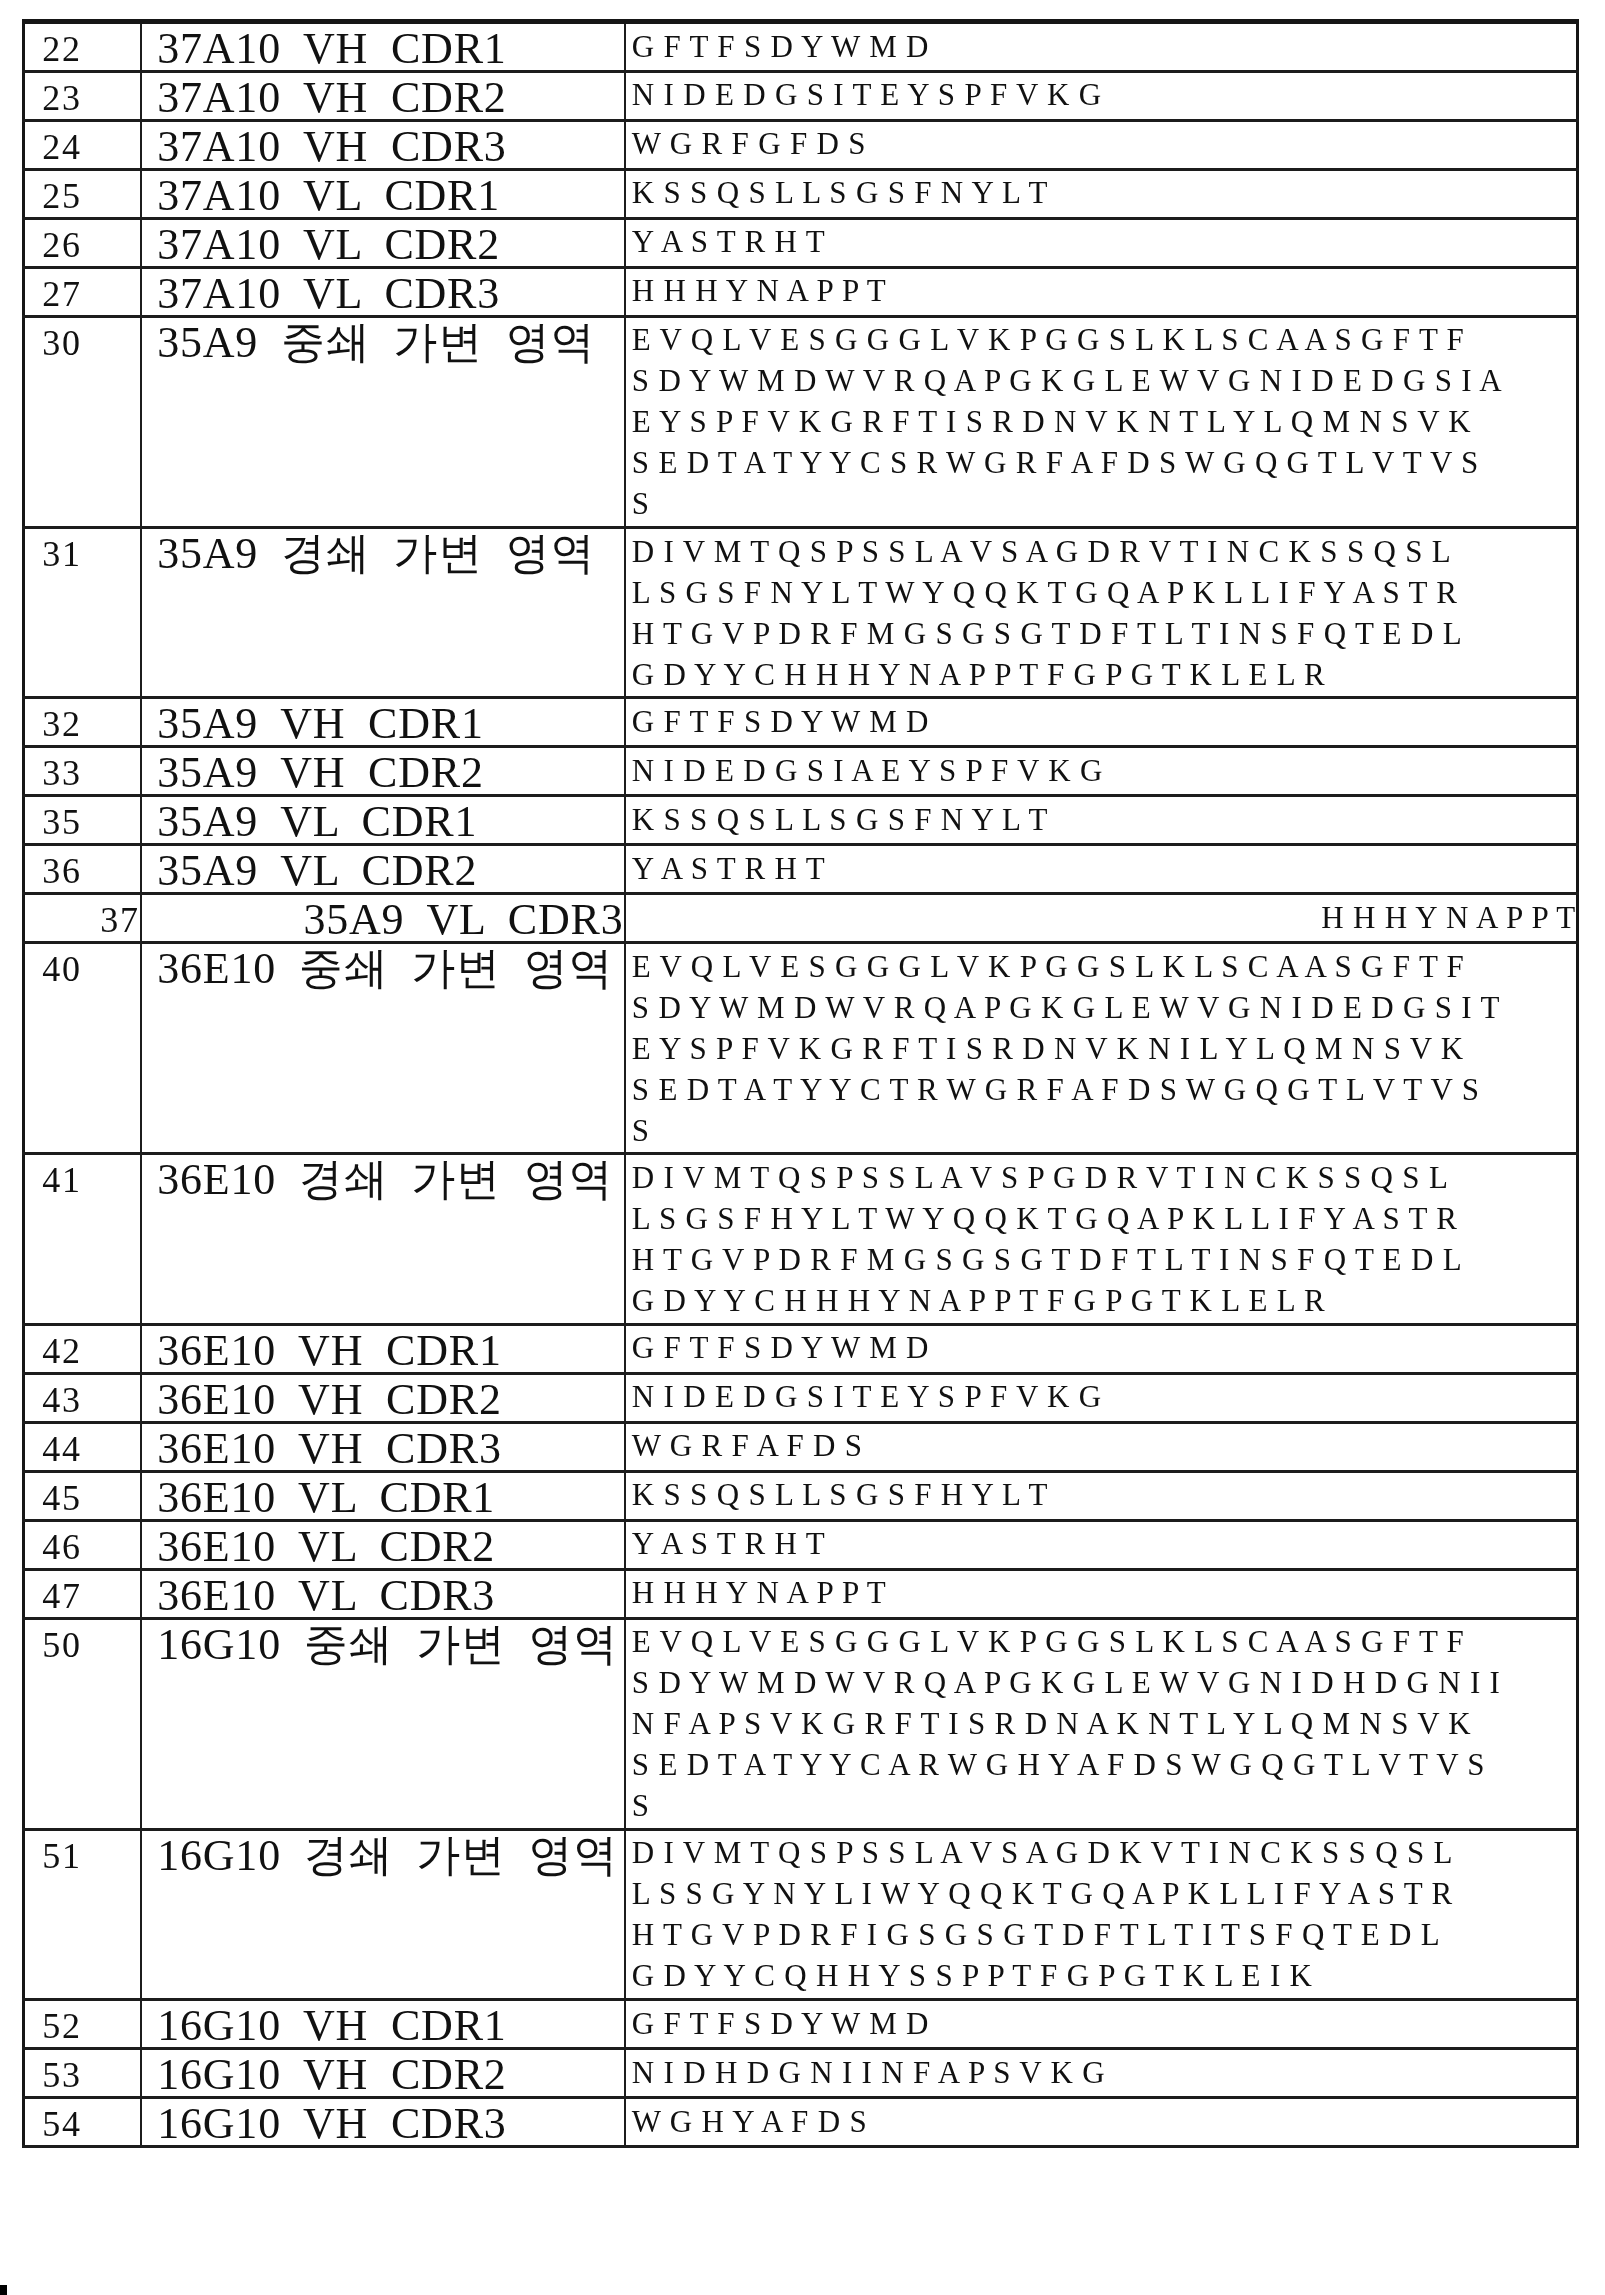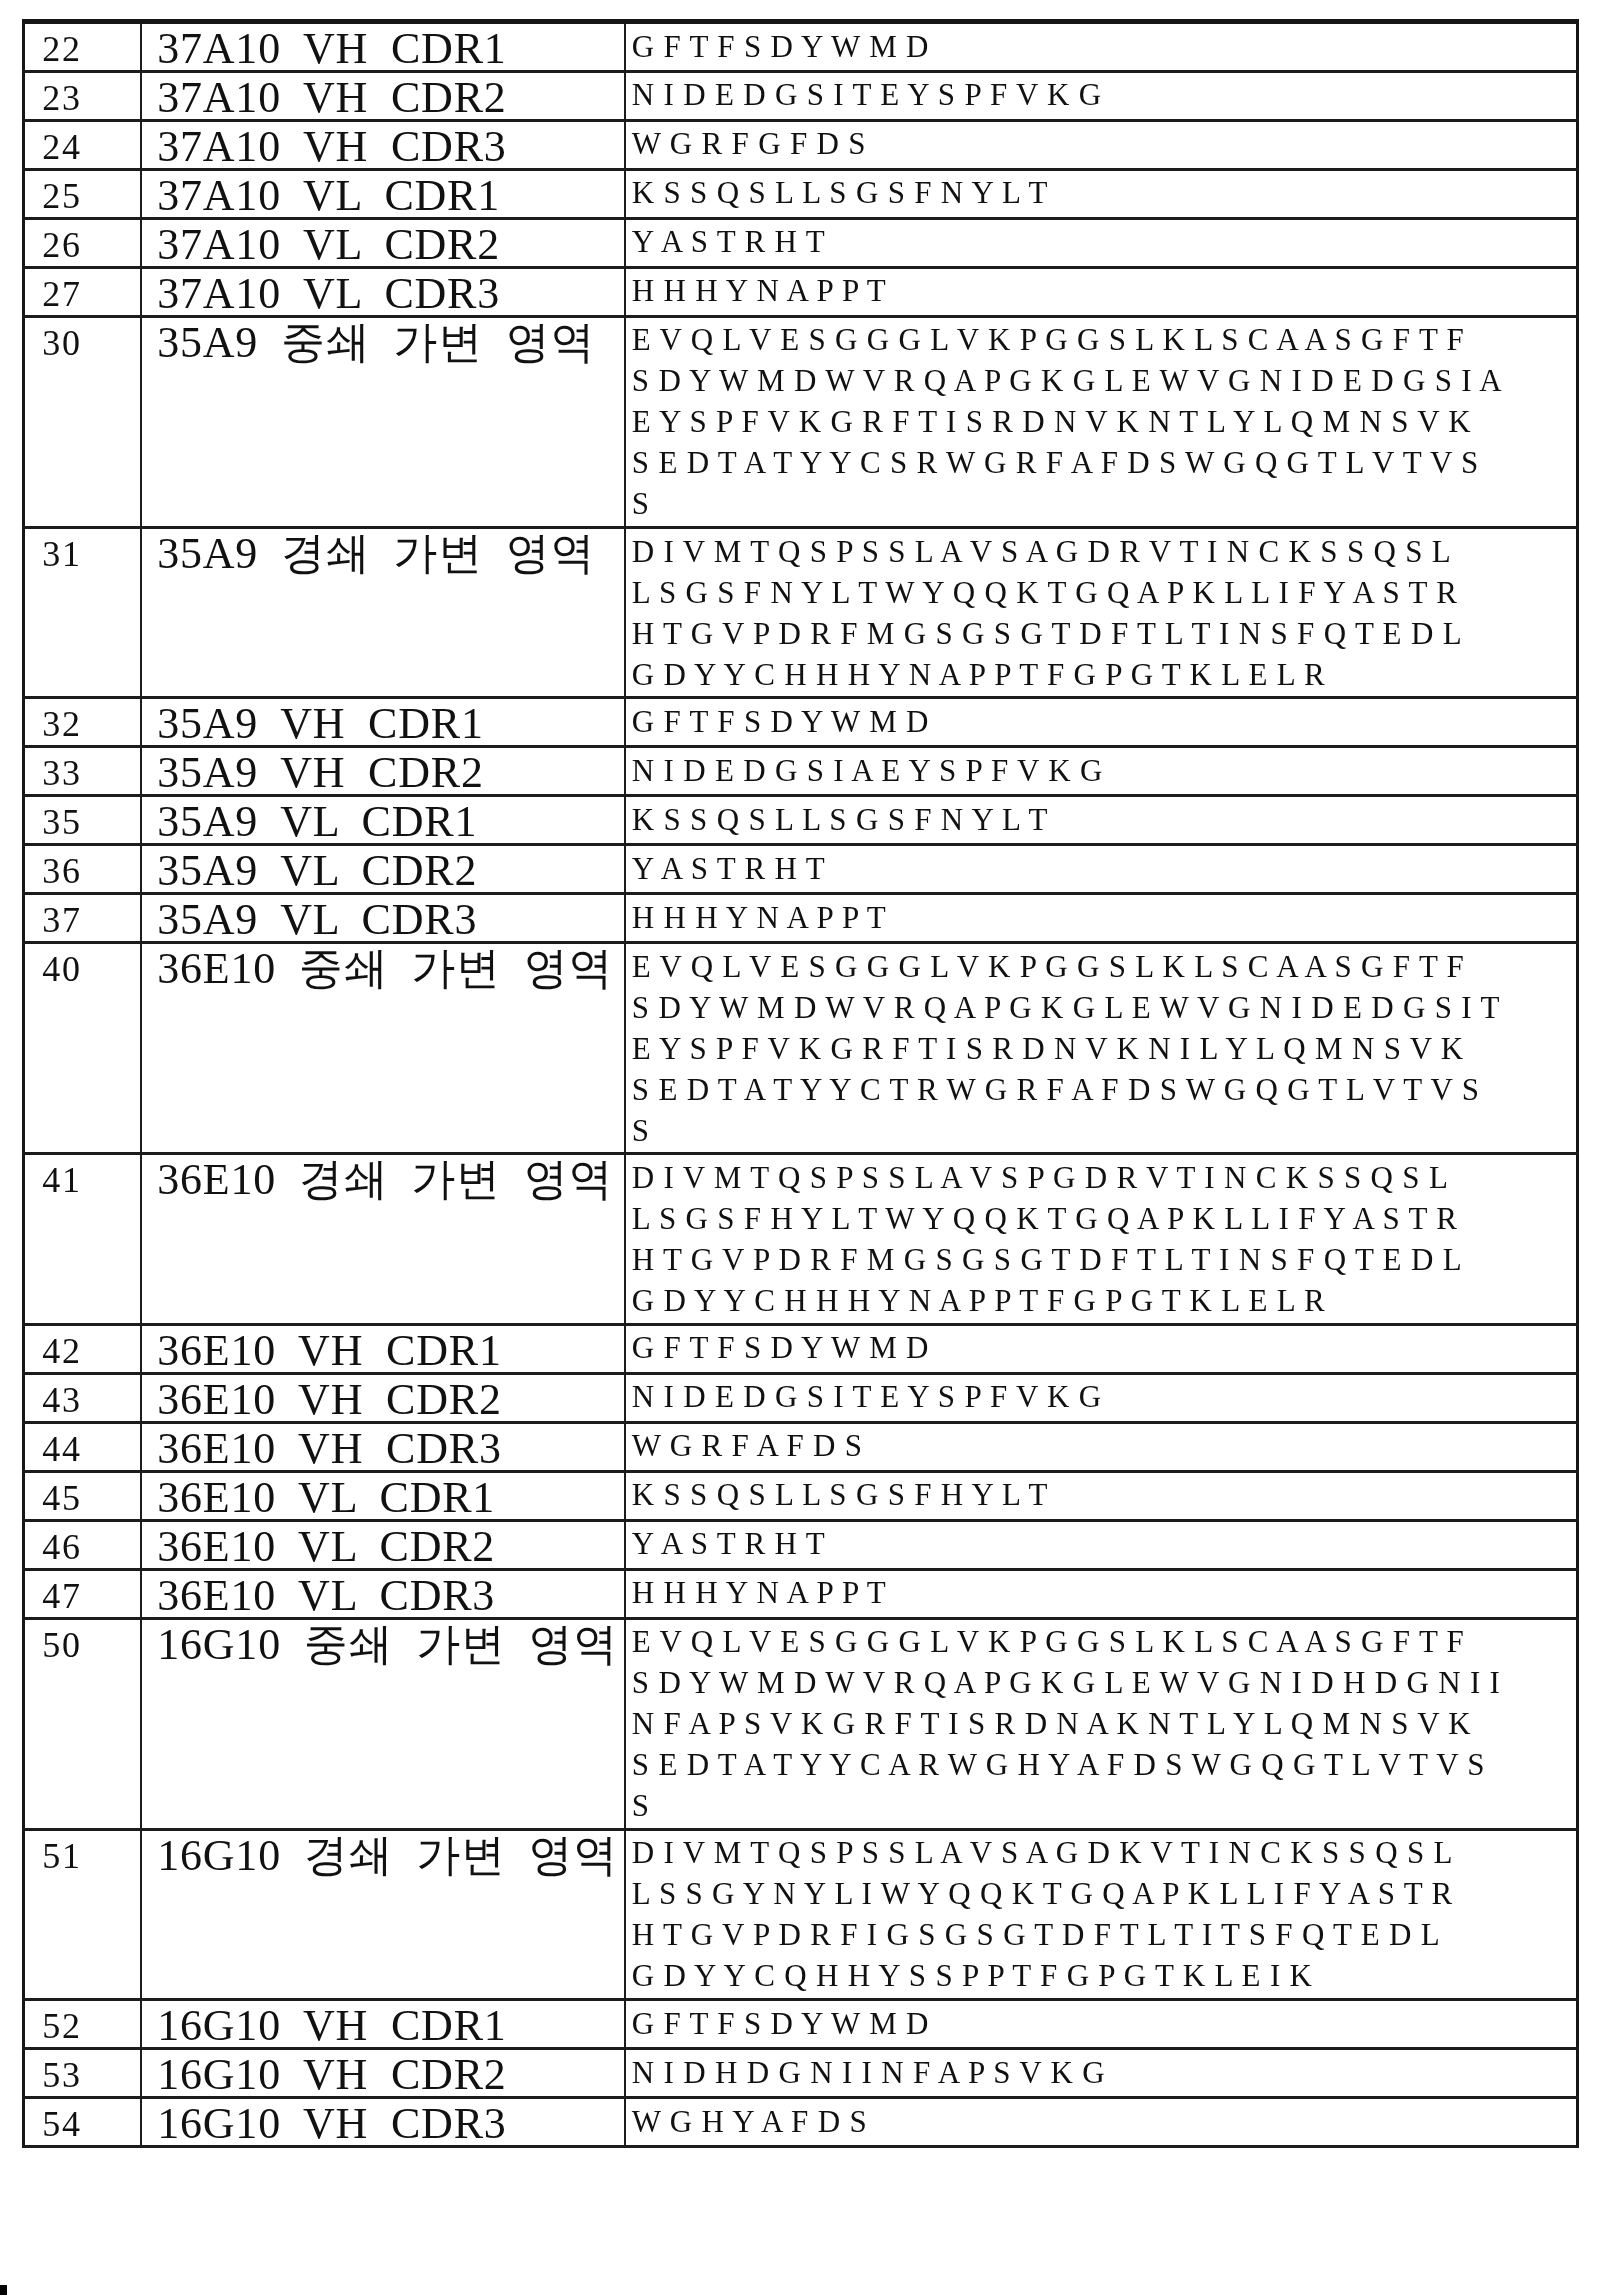--- a/index.html
+++ b/index.html
@@ -170,21 +170,21 @@
             <div class="seq-line">K S S Q S L L S G S F N Y L T</div>
           </td>
         </tr>
         <tr style="height: 49px;">
           <td class="c-num">36</td>
           <td class="c-desc">35A9 VL CDR2</td>
           <td class="c-seq">
             <div class="seq-line">Y A S T R H T</div>
           </td>
         </tr>
-        <tr style="height: 49px;">
+        <tr style="height: 49px; text-align: right;">
           <td class="c-num">37</td>
           <td class="c-desc">35A9 VL CDR3</td>
           <td class="c-seq">
             <div class="seq-line">H H H Y N A P P T</div>
           </td>
         </tr>
         <tr style="height: 210px;">
           <td class="c-num">40</td>
           <td class="c-desc">36E10 중쇄 가변 영역</td>
           <td class="c-seq">

